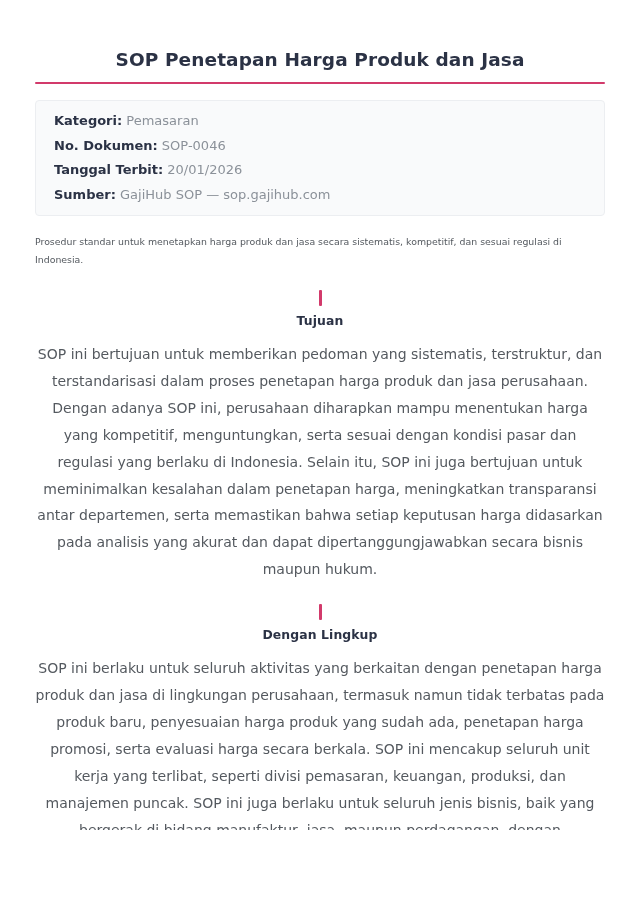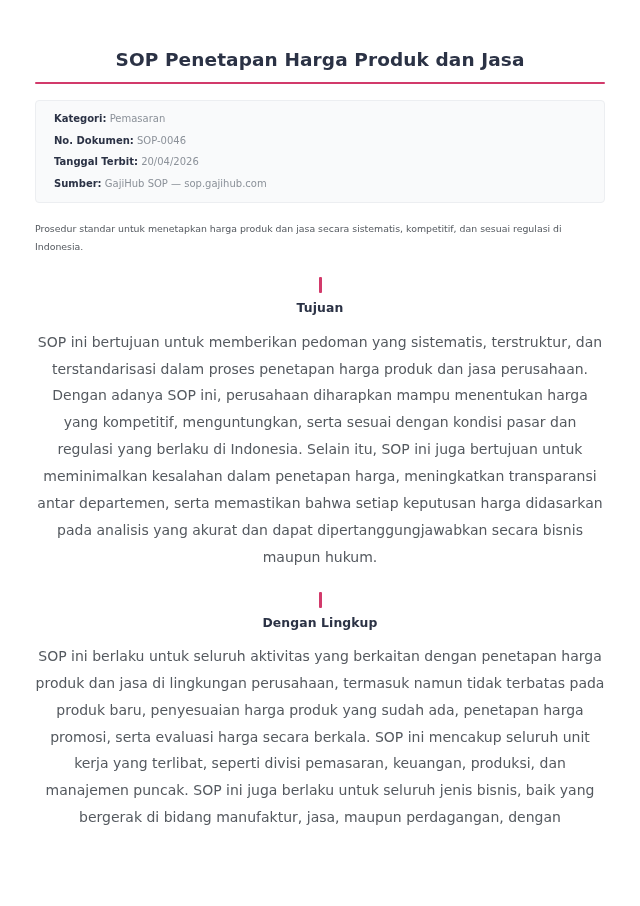--- a/index.html
+++ b/index.html
@@ -45,21 +45,21 @@
 
   
   .meta-box {
     margin-top: 16px;
     background: #f9fafb;
     border: 1px solid #eceef1;
     border-radius: 4px;
     padding: 13px 18px 13px 18px;
   }
   .meta-row {
-    font-size: 10px;
+    font-size: 13px;
     line-height: 1.05;
     margin-bottom: 11px;
     color: #8b9199;
     white-space: nowrap;
   }
   .meta-row:last-child { margin-bottom: 0; }
   .meta-label {
     font-weight: bold;
     color: #2b3245;
   }
@@ -148,21 +148,21 @@
     <div class="meta-row">
       <span class="meta-label">Kategori:</span>
       <span class="meta-value">Pemasaran</span>
     </div>
     <div class="meta-row">
       <span class="meta-label">No. Dokumen:</span>
       <span class="meta-value">SOP-0046</span>
     </div>
     <div class="meta-row">
       <span class="meta-label">Tanggal Terbit:</span>
-      <span class="meta-value">20/04/2026</span>
+      <span class="meta-value">20/01/2026</span>
     </div>
     <div class="meta-row">
       <span class="meta-label">Sumber:</span>
       <span class="meta-value">GajiHub SOP — sop.gajihub.com</span>
     </div>
   </div>
 
   <p class="intro">Prosedur standar untuk menetapkan harga produk dan jasa secara sistematis, kompetitif, dan sesuai regulasi di Indonesia.</p>
 
   <div class="section">

